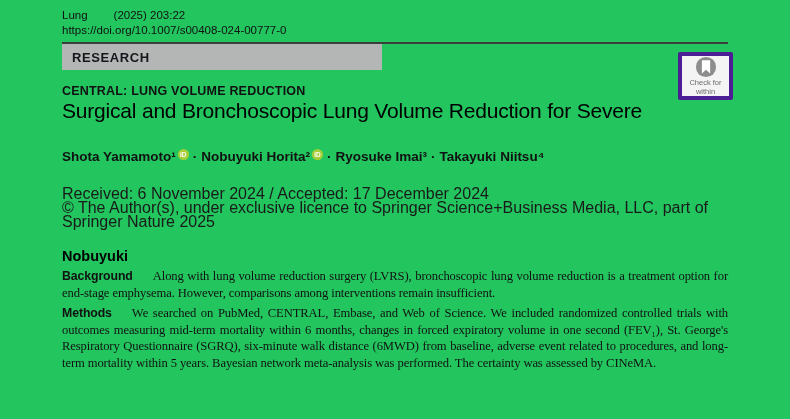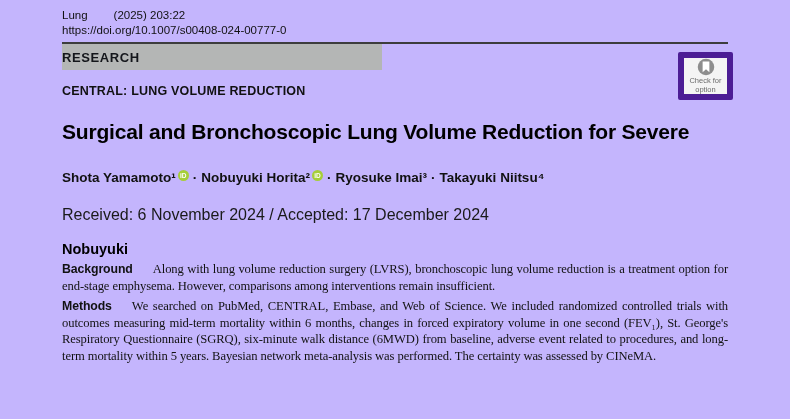--- a/index.html
+++ b/index.html
@@ -1,50 +1,50 @@
 <!DOCTYPE html>
 <html><head>
 <meta charset="utf-8">
 <style>
   * { margin: 0; padding: 0; box-sizing: border-box; }
   html, body { background: #ffffff; }
   .page {
     position: relative;
     width: 790px;
     height: 419px;
-    background: #c4b5fd;
+    background: #22c55e;
     overflow: hidden;
     font-family: "Liberation Sans", "DejaVu Sans", sans-serif;
     color: #1c1c1c;
   }
   .content {
     position: absolute;
     left: 62px;
     top: 0;
     width: 666px;
   }
   
   .journal-header { padding-top: 8px; font-size: 11.5px; line-height: 15px; color: #111; }
   .jcit { margin-left: 26px; }
   .jdoi { color: #111; }
   
   .rule { margin-top: 4px; height: 2px; background: #3d3d3d; width: 666px; }
   .research-bar {
     width: 320px; height: 26px; background: #b4b6b5;
-    display: flex; align-items: center; 
+    display: flex; align-items: center; padding-left: 10px;
   }
   .research-bar span {
     font-weight: bold; font-size: 13px; letter-spacing: 0.6px; color: #14161b;
   }
   .review-line {
     margin-top: 14px; font-weight: bold; font-size: 12.5px;
     letter-spacing: 0.2px; color: #111;
   }
   
-  .title { margin-top: 21px; font-size: 21px; line-height: 26px; font-weight: bold; color: #000; letter-spacing: -0.2px; }
+  .title { font-size: 21px; line-height: 26px; font-weight: normal; color: #000; letter-spacing: -0.2px; }
   .title .tline { display: block; }
   
   .authors { margin-top: 25px; font-size: 13.5px; font-weight: bold; color: #111; }
   .sep { margin: 0 4px; font-weight: bold; }
   .orcid {
     display: inline-block; width: 11px; height: 11px; border-radius: 50%;
     background: #a6ce39; color: #ffffff; font-size: 6.5px; font-weight: bold;
     line-height: 11px; text-align: center; vertical-align: 4px; margin-left: 2px;
   }
   
@@ -58,21 +58,21 @@
     font-size: 12.6px; line-height: 16.6px; letter-spacing: -0.1px;
     text-align: justify; color: #121212;
   }
   .abs-label {
     font-family: "Liberation Sans", "DejaVu Sans", sans-serif;
     font-weight: bold; font-size: 12.3px; margin-right: 20px;
   }
   
   .check-badge {
     position: absolute; left: 678px; top: 52px; width: 55px; height: 48px;
-    background: #f4f4f4; border: 6px solid #4c1d95; border-radius: 2px;
+    background: #f4f4f4; border: 4px solid #4c1d95; border-radius: 2px;
     display: flex; flex-direction: column; align-items: center; justify-content: center;
     cursor: pointer;
   }
   .check-badge svg { display: block; margin-bottom: 1px; }
   .cb-text { font-size: 7.5px; line-height: 8.5px; color: #6b6b6b; text-align: center; }
   .cb-text span { display: block; }
 </style>
 </head>
 <body>
 
@@ -97,20 +97,21 @@
     <h1 class="title">
       <span class="tline">Surgical and Bronchoscopic Lung Volume Reduction for Severe</span>
     </h1>
 
     <div class="authors">
       <span class="author"><span>Shota Yamamoto</span><span>¹</span><span class="orcid"><span>iD</span></span></span><span class="sep">·</span><span class="author"><span>Nobuyuki Horita</span><span>²</span><span class="orcid"><span>iD</span></span></span><span class="sep">·</span><span class="author"><span>Ryosuke Imai</span><span>³</span></span><span class="sep">·</span><span class="author"><span>Takayuki Niitsu</span><span>⁴</span></span>
     </div>
 
     <div class="meta">
       <div>Received: 6 November 2024 / Accepted: 17 December 2024</div>
+      <div>© The Author(s), under exclusive licence to Springer Science+Business Media, LLC, part of Springer Nature 2025</div>
     </div>
 
     <div class="abstract">
       <h2>Nobuyuki</h2>
       <p class="abs-p">
         <span class="abs-label">Background</span><span>Along with lung volume reduction surgery (LVRS), bronchoscopic lung volume reduction is a treatment option for end-stage emphysema. However, comparisons among interventions remain insufficient.</span>
       </p>
       <p class="abs-p">
         <span class="abs-label">Methods</span><span>We searched on PubMed, CENTRAL, Embase, and Web of Science. We included randomized controlled trials with outcomes measuring mid-term mortality within 6 months, changes in forced expiratory volume in one second (FEV₁), St. George's Respiratory Questionnaire (SGRQ), six-minute walk distance (6MWD) from baseline, adverse event related to procedures, and long-term mortality within 5 years. Bayesian network meta-analysis was performed. The certainty was assessed by CINeMA.</span>
       </p>
@@ -118,16 +119,16 @@
 
   </div>
 
   <div class="check-badge">
     <svg width="22" height="22" viewBox="0 0 24 24" aria-hidden="true">
       <circle cx="12" cy="12" r="11" fill="#8d8d8d"></circle>
       <path d="M7.5 4.5 h9 v14.5 l-4.5 -4 l-4.5 4 z" fill="#ffffff"></path>
     </svg>
     <div class="cb-text">
       <span>Check for</span>
-      <span>option</span>
+      <span>within</span>
     </div>
   </div>
 </div>
 
 </body></html>

